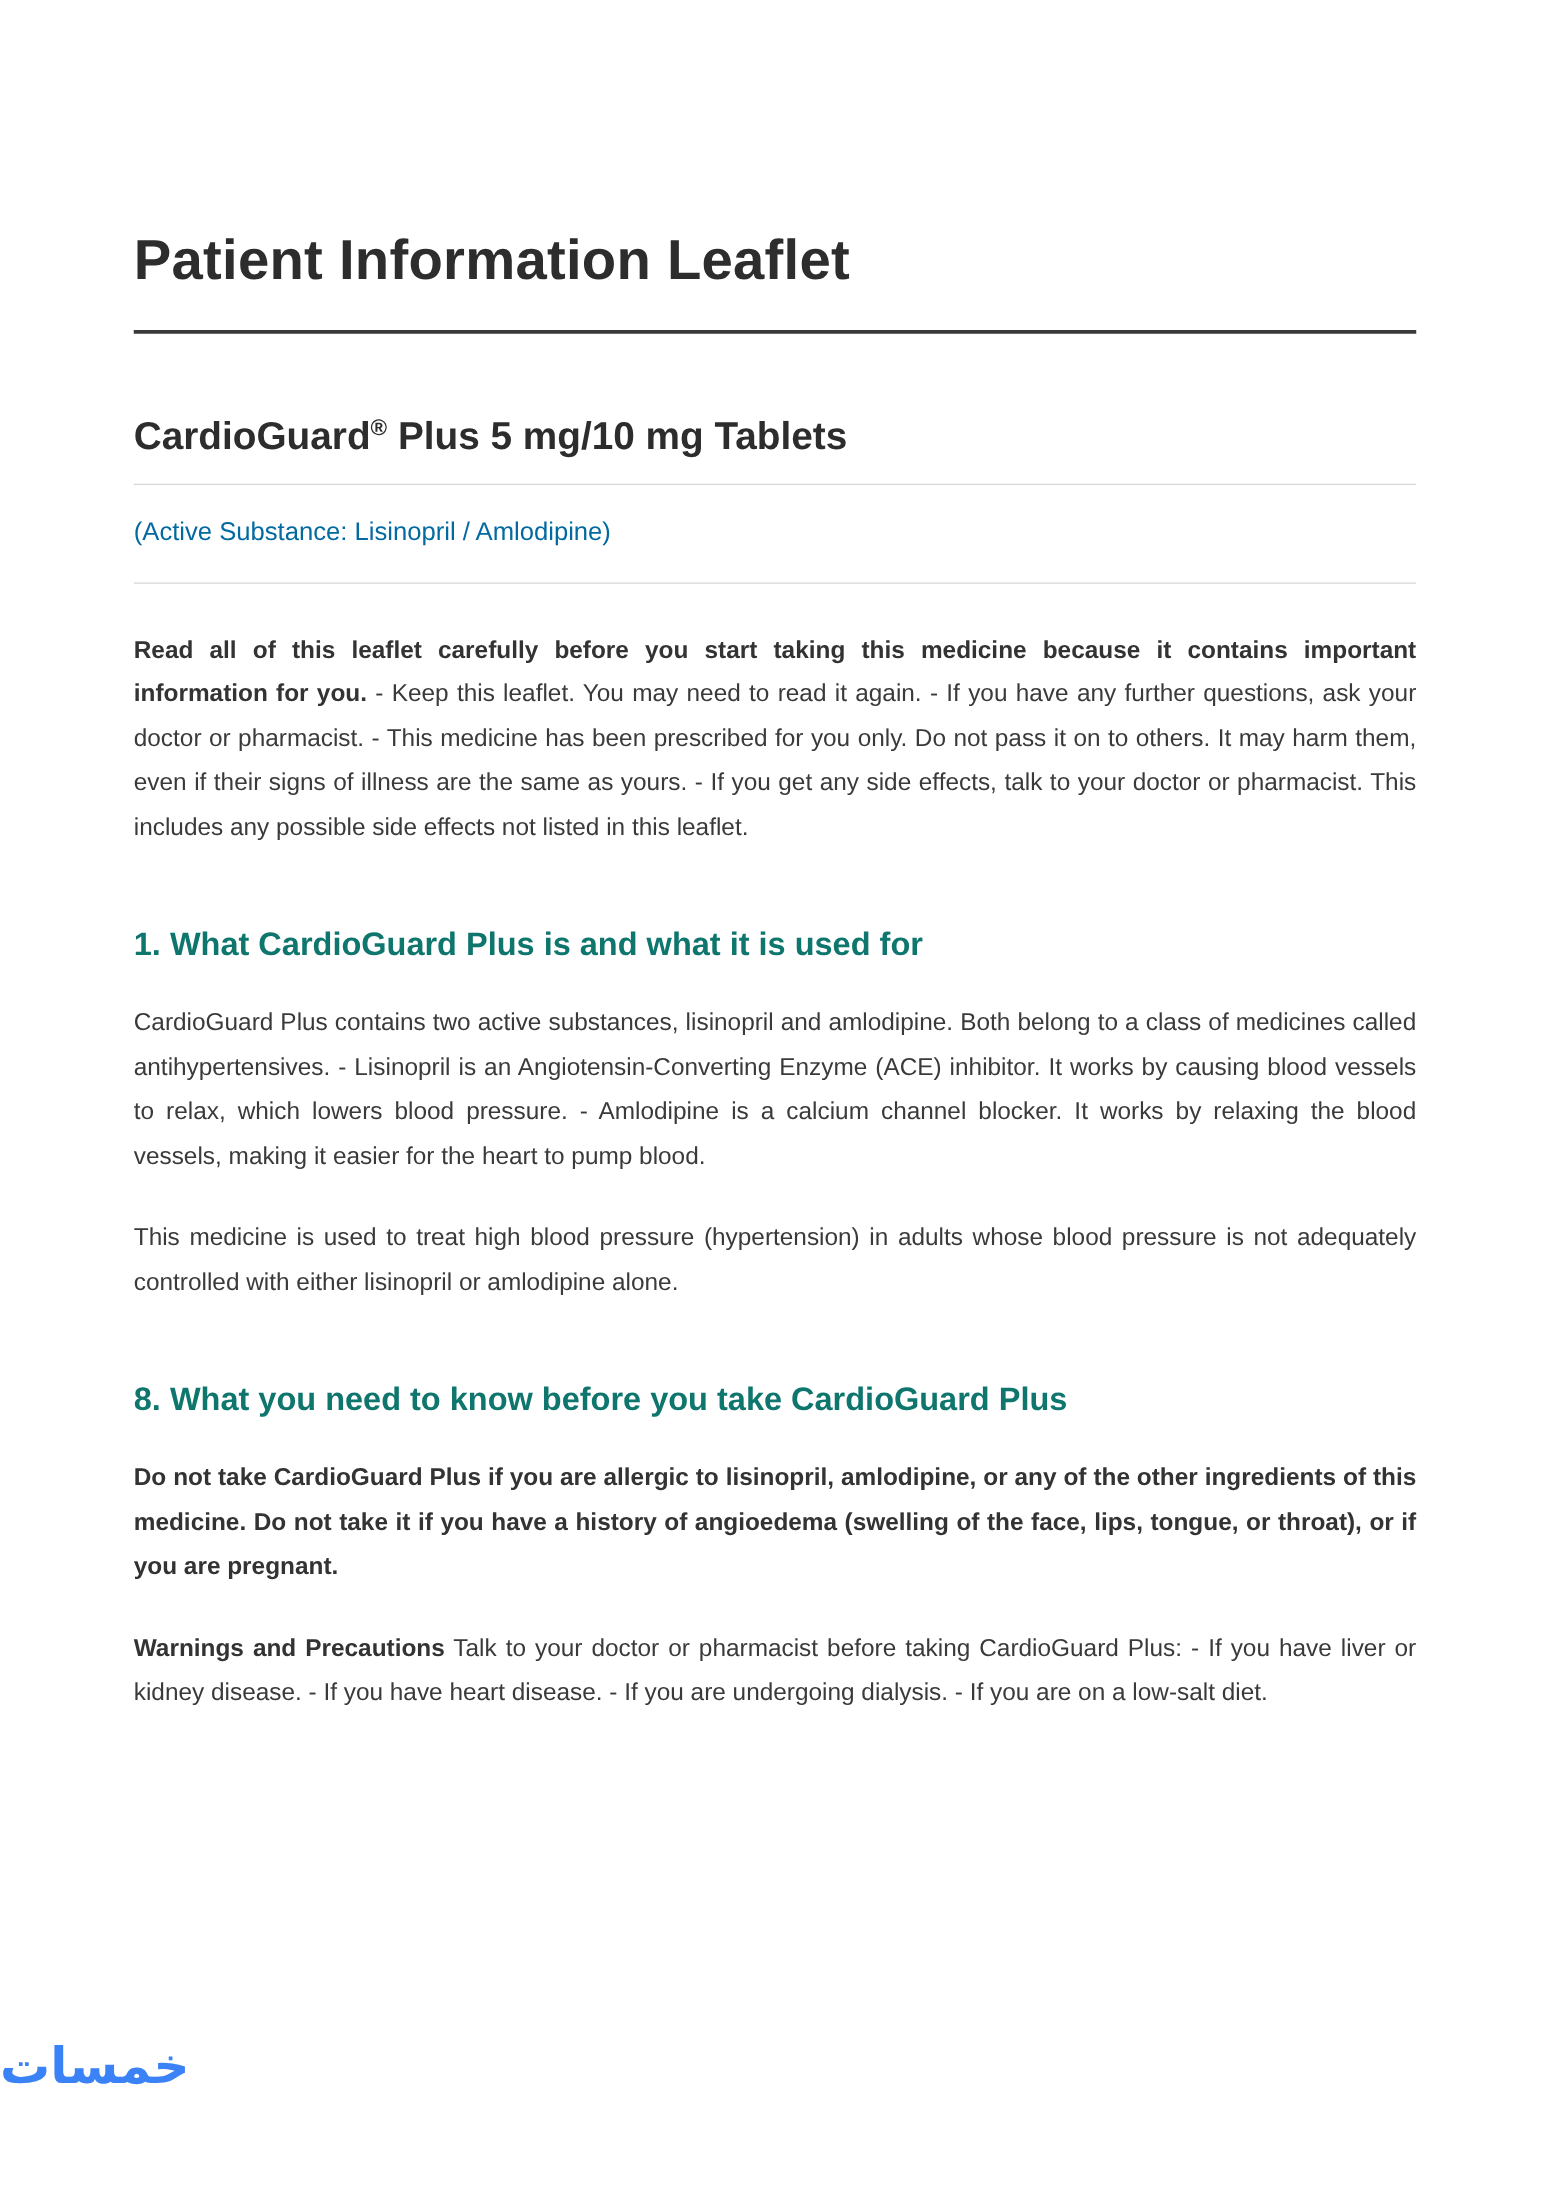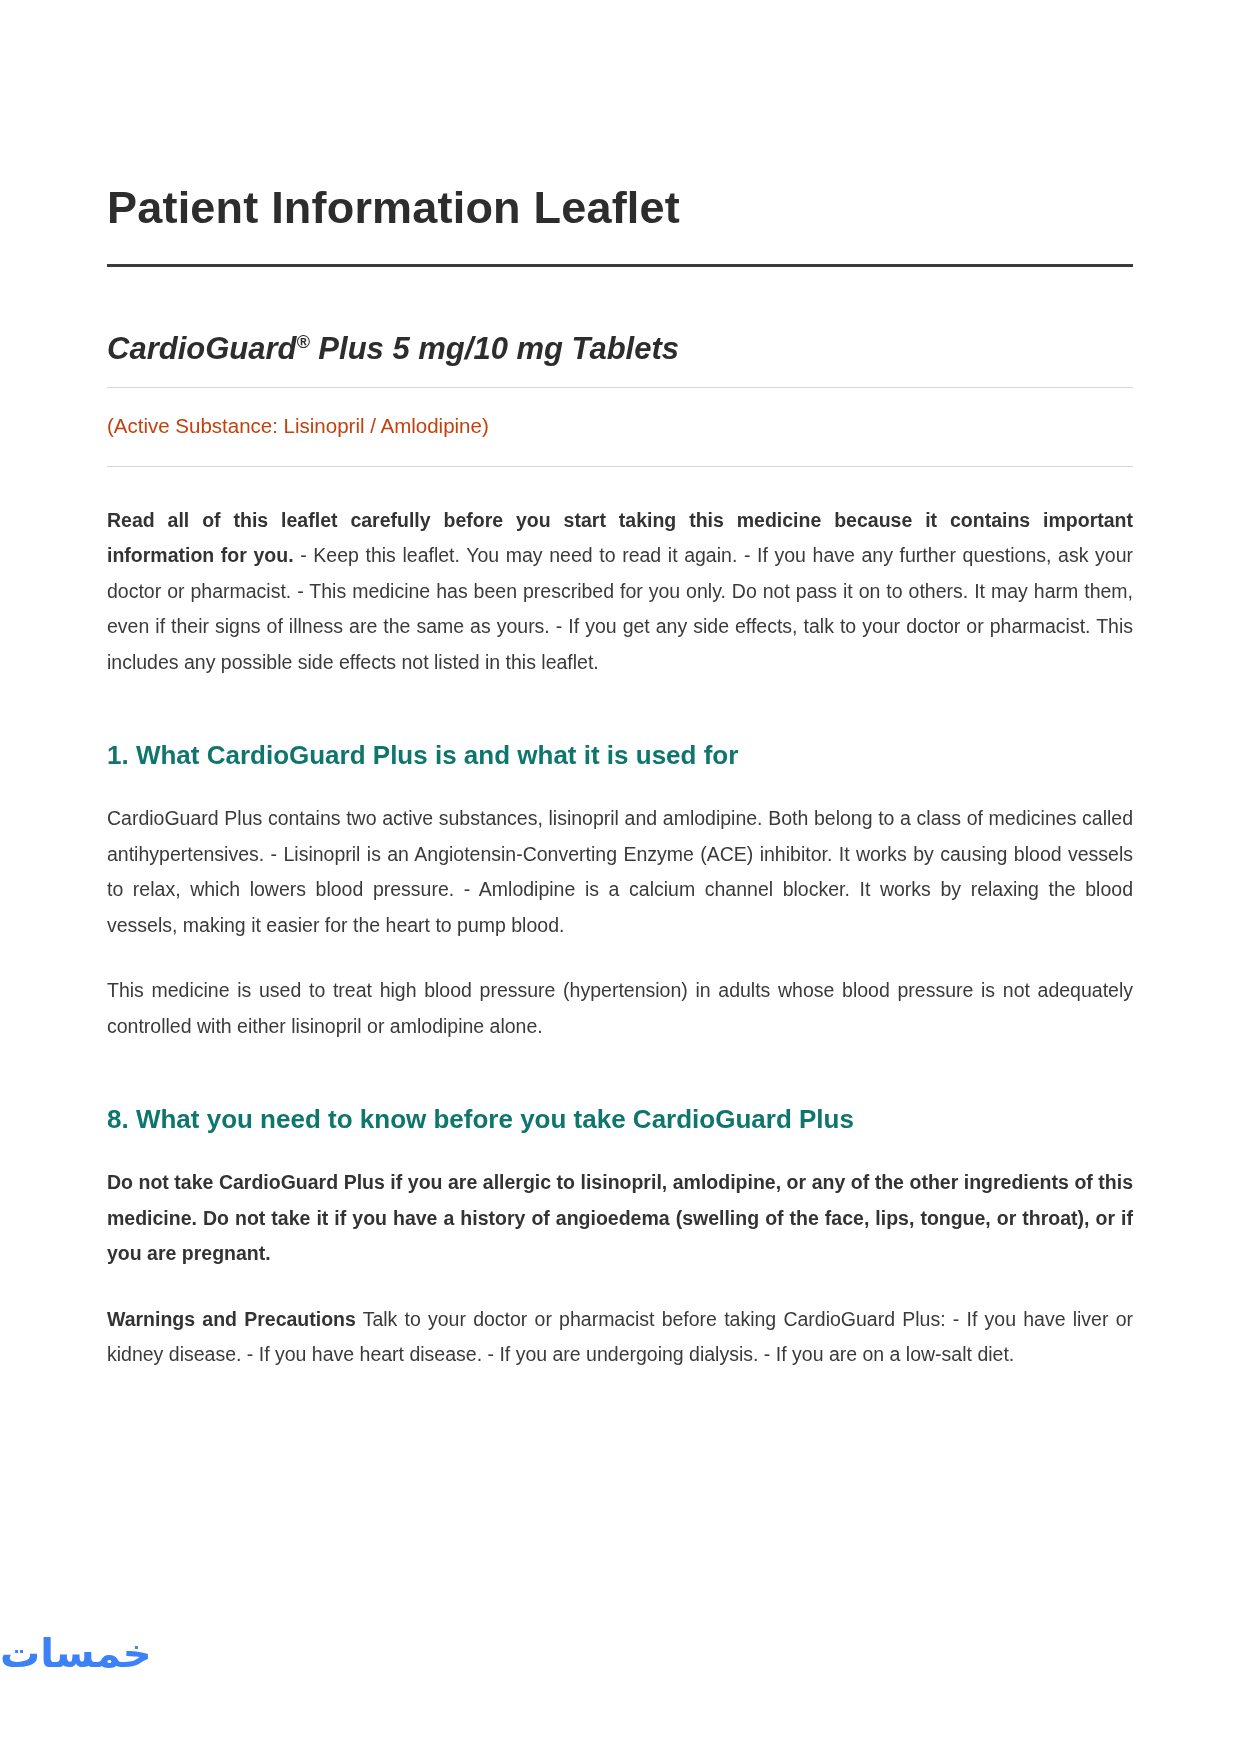--- a/index.html
+++ b/index.html
@@ -29,34 +29,33 @@
     border-bottom: 3px solid #3a3a3a;
   }
 
   h2.product-heading {
     margin-top: 64px;
     font-size: 31px;
     font-weight: 700;
     color: #2d2d2d;
     padding-bottom: 20px;
     border-bottom: 1px solid #d6d6d6;
-    font-style: italic;
   }
 
   h2.product-heading sup {
     font-size: 18px;
     vertical-align: super;
     line-height: 0;
   }
 
   .active-substance {
     margin-top: 26px;
     font-size: 20.5px;
     font-weight: 400;
-    color: #c2410c;
+    color: #0369a1;
     padding-bottom: 28px;
     border-bottom: 1px solid #d6d6d6;
   }
 
   p.body-text {
     margin-top: 30px;
     font-size: 19.5px;
     line-height: 1.82;
     text-align: justify;
     color: #3a3a3a;

